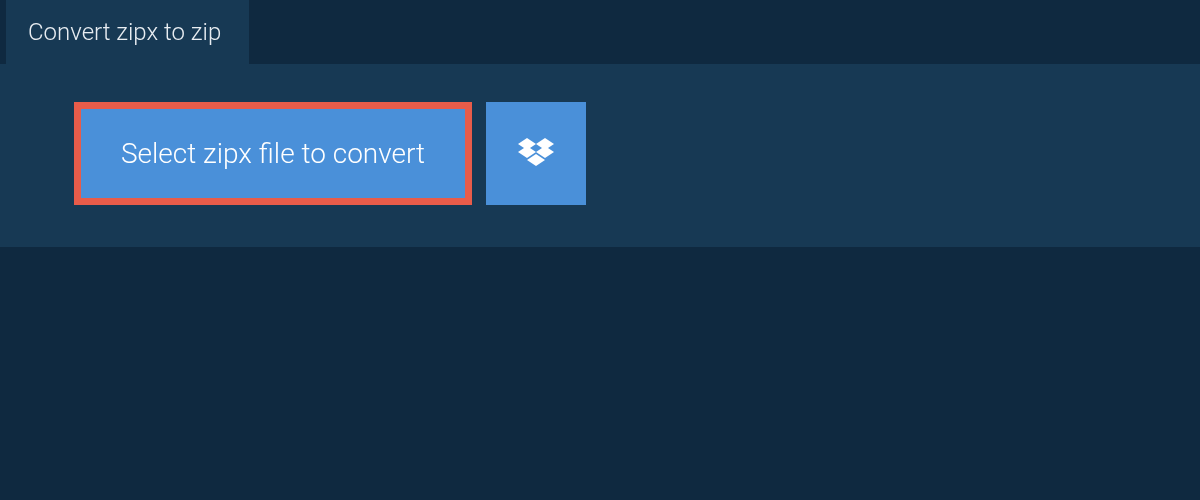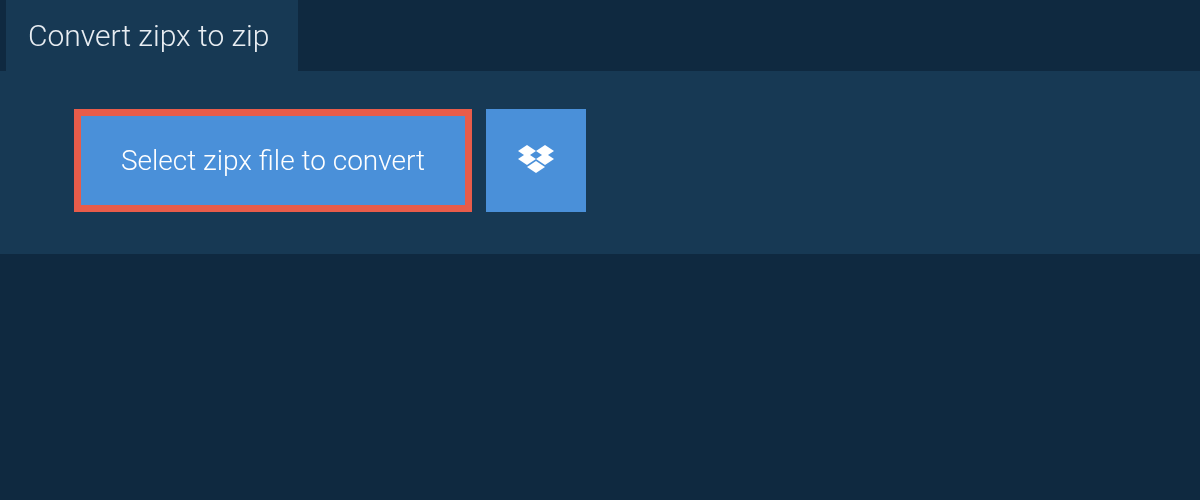--- a/index.html
+++ b/index.html
@@ -15,21 +15,21 @@
       overflow: hidden;
     }
     .tab-header {
       background: #173954;
       display: inline-block;
       padding: 18px 28px 18px 22px;
       margin-left: 6px;
     }
     .tab-title {
       color: #e8edf2;
-      font-size: 30px;
+      font-size: 24px;
       font-weight: 300;
     }
     .panel {
       background: #173954;
       padding: 38px 30px 42px 30px;
       margin: 0;
     }
     .button-row {
       display: flex;
       gap: 14px;

